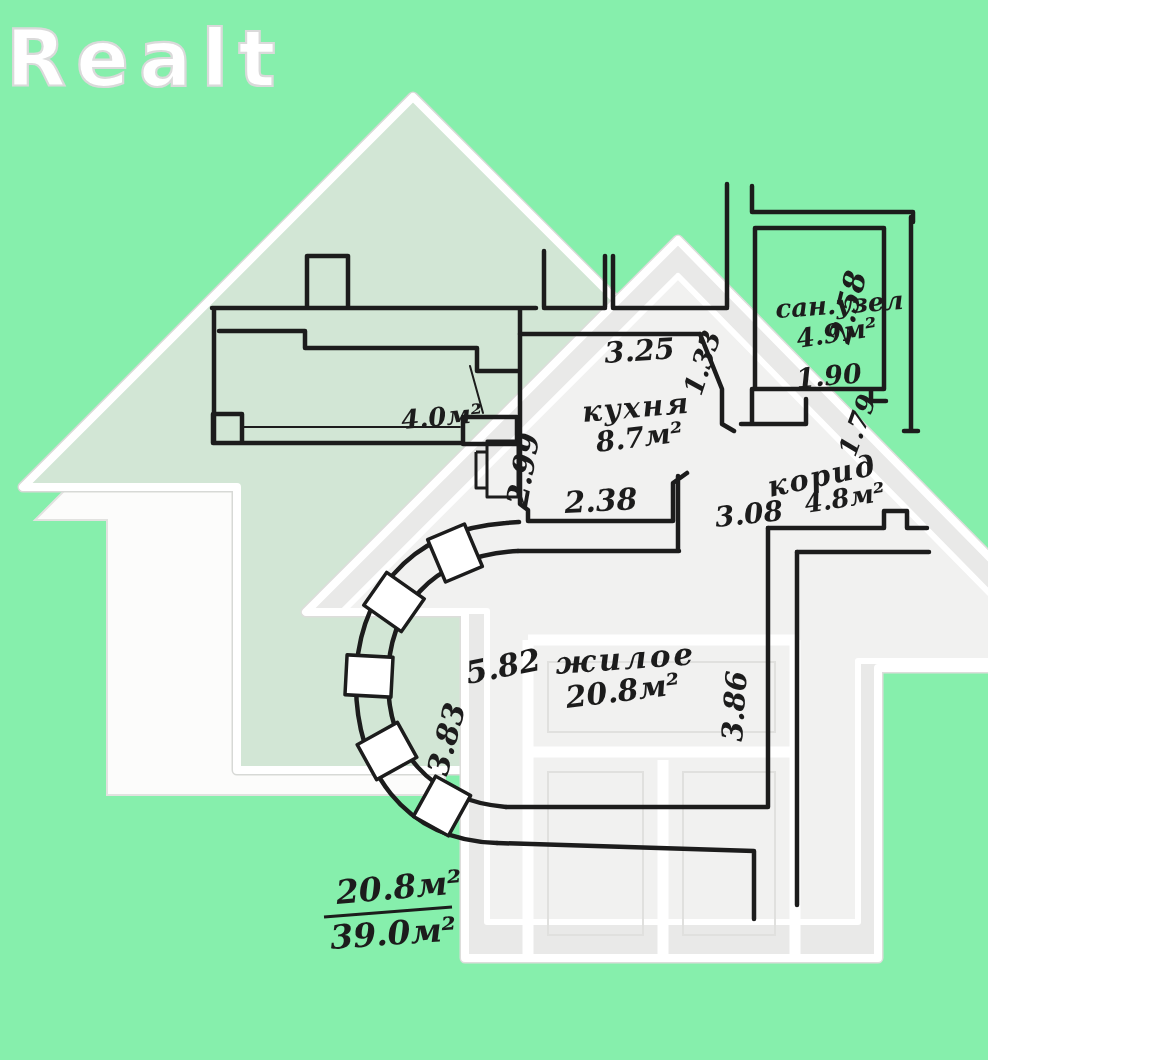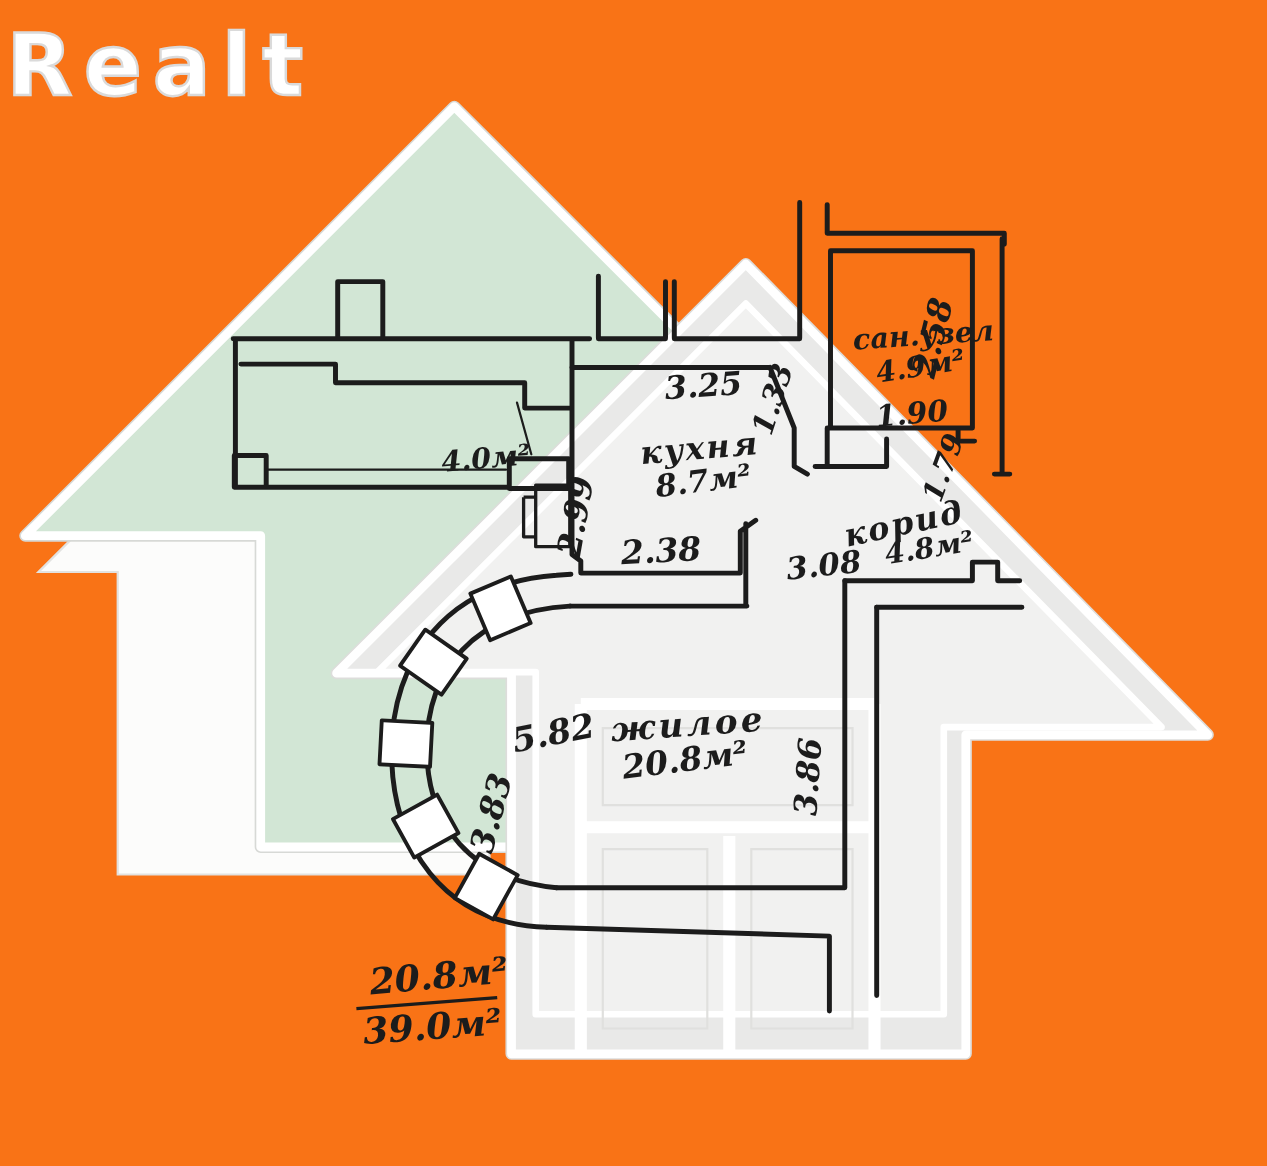--- a/index.html
+++ b/index.html
@@ -1,16 +1,16 @@
 <!DOCTYPE html>
 <html><head>
 <meta charset="utf-8">
 <style>
   html,body{margin:0;padding:0;background:#ffffff;}
-  .stage{position:relative;width:1152px;height:1060px;background:#f97316;overflow:hidden;}
+  .stage{position:relative;width:988px;height:1060px;background:#86efac;overflow:hidden;}
   svg{display:block;}
   text{font-family:"DejaVu Serif","Liberation Serif",serif;font-style:italic;font-weight:600;fill:#1c1c1c;}
   .logo{font-family:"DejaVu Sans","Liberation Sans",sans-serif;font-style:normal;font-weight:bold;
         fill:#ffffff;stroke:#dadada;stroke-width:2.2px;letter-spacing:10px;}
   .walls{stroke:#1c1c1c;stroke-width:4.5;fill:none;stroke-linecap:round;stroke-linejoin:round;}
   .thin{stroke:#1c1c1c;stroke-width:2;fill:none;stroke-linecap:round;}
   .mid{stroke:#1c1c1c;stroke-width:3;fill:none;stroke-linejoin:round;}
   .blk{stroke:#1c1c1c;stroke-width:3.5;fill:#ffffff;stroke-linejoin:round;}
 </style>
 </head>

